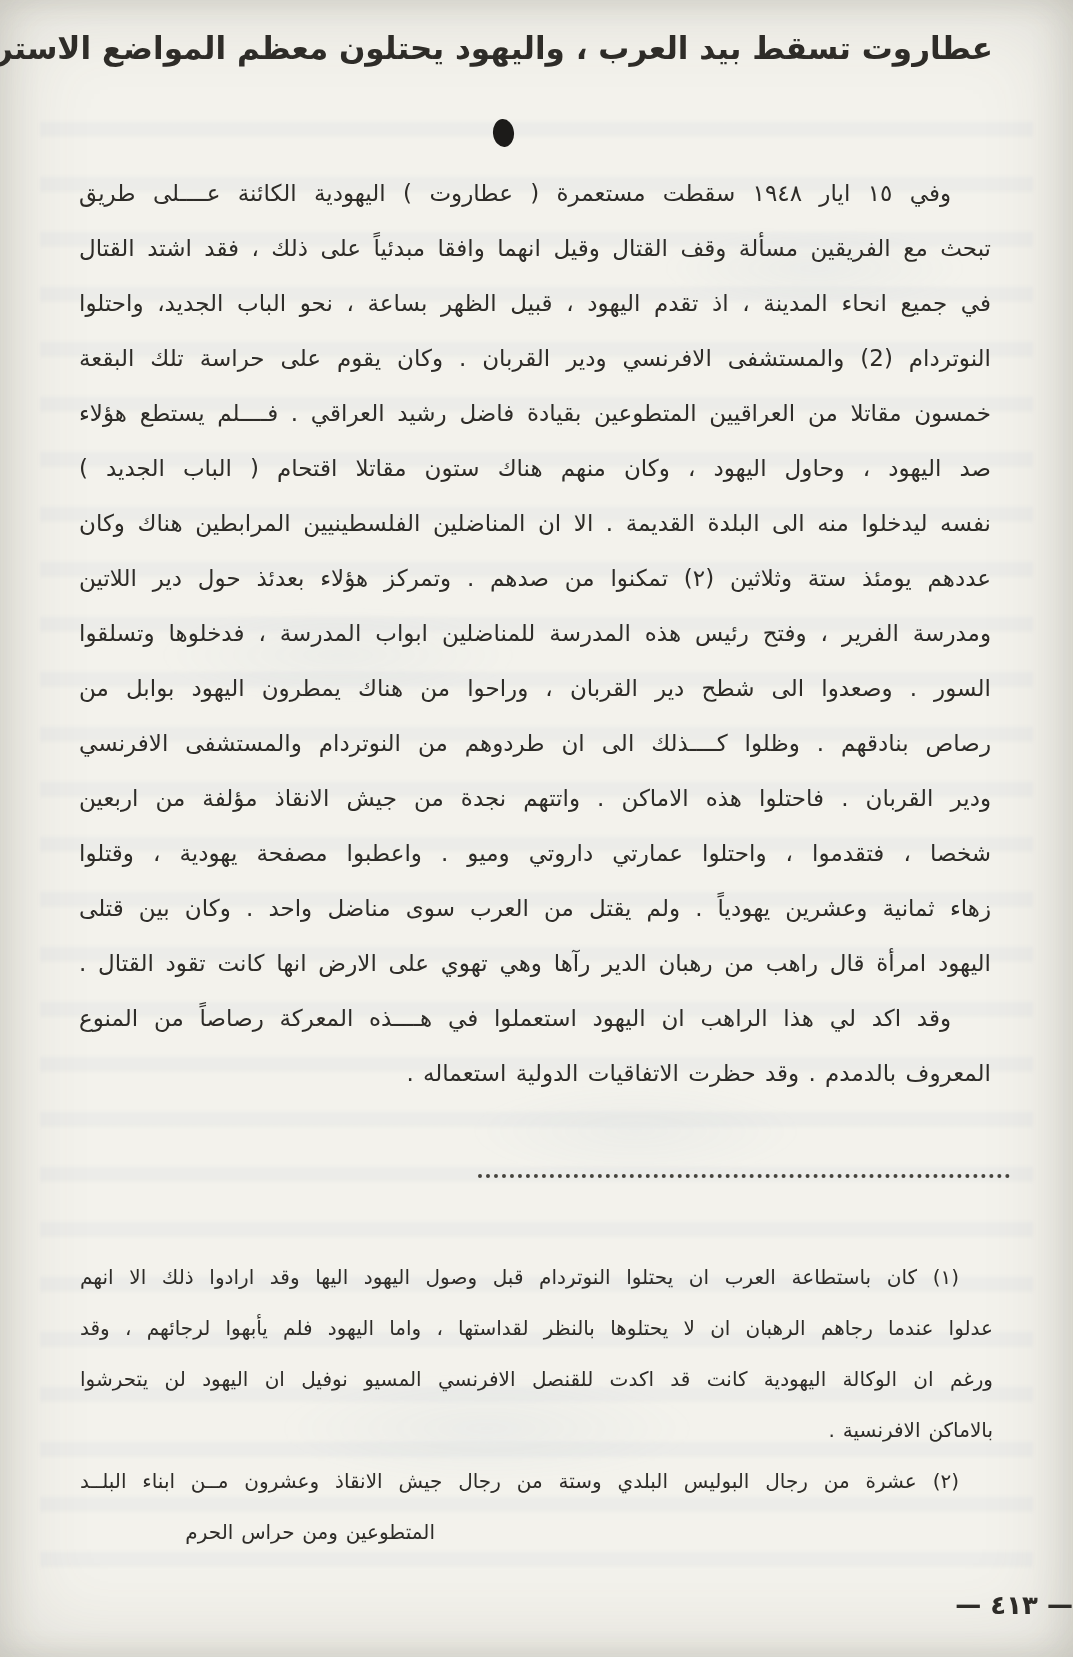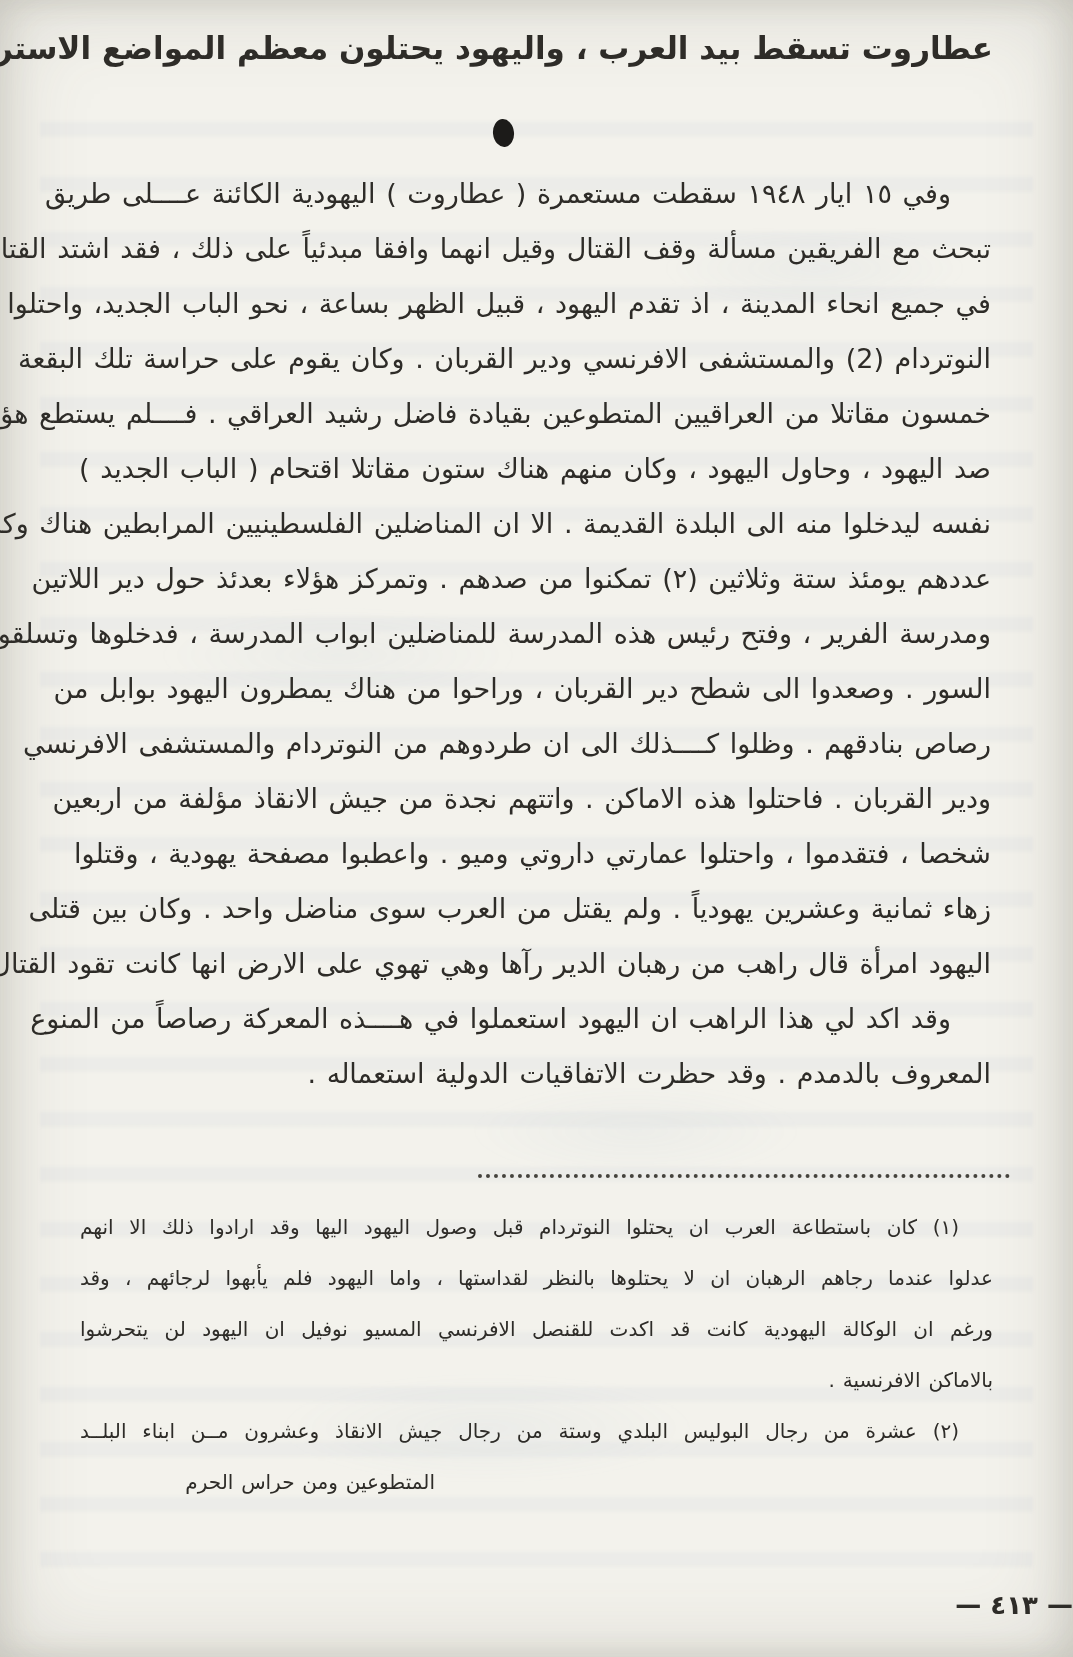--- a/index.html
+++ b/index.html
@@ -37,37 +37,37 @@
     white-space:nowrap;
   }
   .bullet{
     position:absolute;top:119px;left:493px;
     width:21px;height:28px;
     background:#1c1b19;border-radius:50%;
     transform:rotate(-6deg);
   }
   .body-block{
     position:absolute;top:166px;right:82px;width:912px;
-    font-size:27px;
+    font-size:23px;
   }
   .bline{
     height:55px;line-height:55px;
     text-align:justify;text-align-last:justify;
     text-justify:inter-word;
     word-spacing:2px;
     overflow:visible;white-space:nowrap;
   }
   .bline.ind{padding-right:40px;}
   .bline.tail{text-align:right;text-align-last:right;}
   .divider{
     position:absolute;top:1174px;left:478px;width:532px;height:0;
     border-top:4px dotted #45433d;
   }
   .fn-block{
-    position:absolute;top:1202px;right:80px;width:913px;
+    position:absolute;top:1252px;right:80px;width:913px;
     font-size:20px;
   }
   .fline{
     height:51px;line-height:51px;
     text-align:justify;text-align-last:justify;
     text-justify:inter-word;
     word-spacing:1.5px;
     white-space:nowrap;
   }
   .fline.ind{padding-right:34px;}

